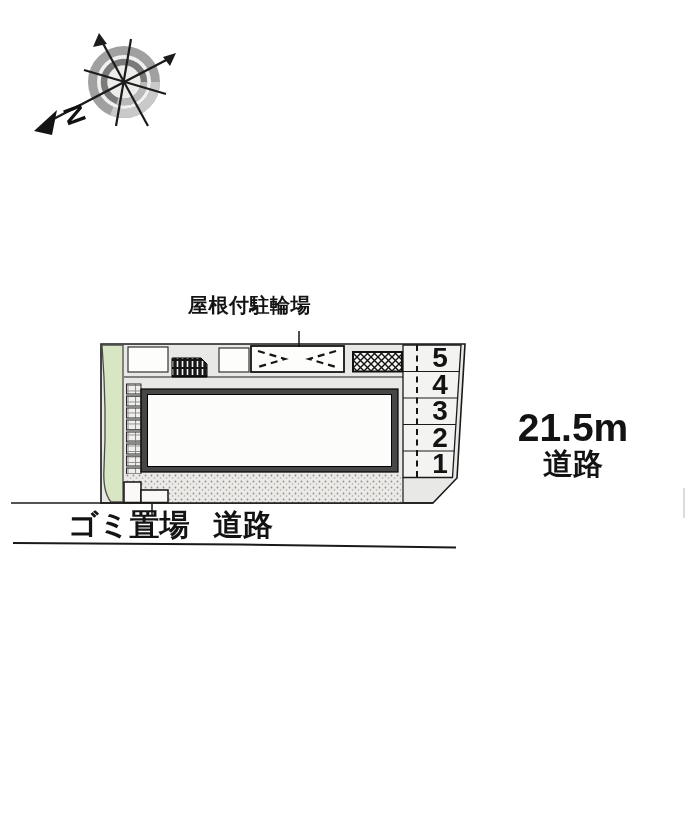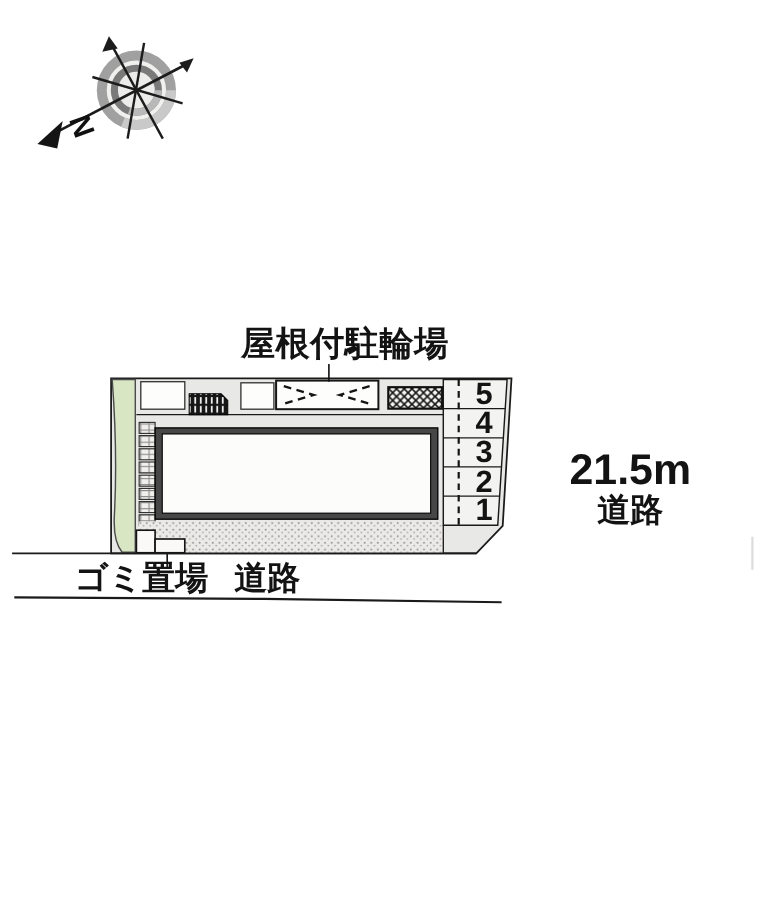--- a/index.html
+++ b/index.html
@@ -2,21 +2,21 @@
 <html><head>
 <meta charset="utf-8">
 <style>
   html,body{margin:0;padding:0;background:#ffffff;}
   .canvas{
     position:relative;width:700px;height:823px;background:#ffffff;
     overflow:hidden;font-family:"Liberation Sans",sans-serif;color:#131313;
   }
   .plan-svg{position:absolute;left:0;top:0;}
   .lbl{position:absolute;white-space:nowrap;color:#131313;}
-  .lbl-bike{left:219px;top:292px;font-size:31px;font-weight:600;letter-spacing:0.5px;}
+  .lbl-bike{left:188px;top:292px;font-size:20px;font-weight:600;letter-spacing:0.5px;}
   .num{
     position:absolute;left:423px;width:34px;text-align:center;
     font-size:28px;font-weight:600;line-height:28px;
   }
   .lbl-dist{left:512px;top:406px;width:122px;text-align:center;font-size:39px;font-weight:600;white-space:nowrap;}
   .lbl-road-r{left:512px;top:444px;width:122px;text-align:center;font-size:30px;font-weight:600;}
   .lbl-garbage{left:68px;top:505px;font-size:30px;font-weight:600;}
   .lbl-road-b{left:213px;top:505px;font-size:30px;font-weight:600;}
   .scan-artifact{position:absolute;left:683px;top:488px;width:2px;height:30px;background:#dcdcdc;}
 </style>

